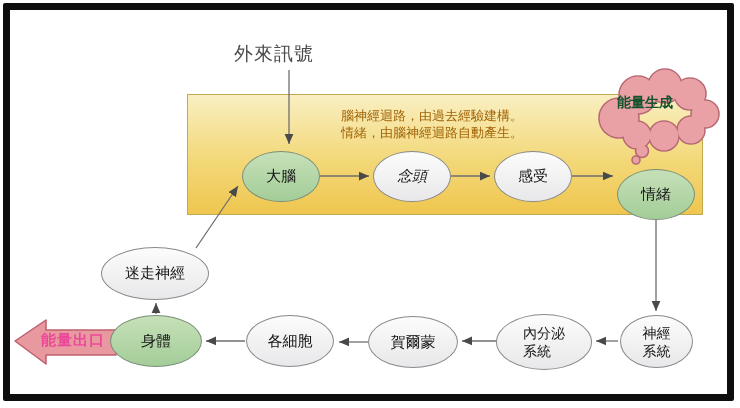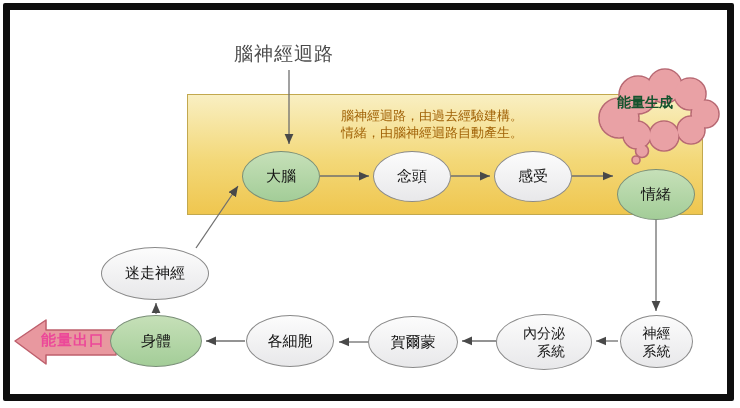--- a/index.html
+++ b/index.html
@@ -9,40 +9,40 @@
          border:7px solid #0e0e0e;border-radius:2px;box-sizing:border-box;z-index:0;}
   .title-label{position:absolute;left:234px;top:41px;font-size:19px;color:#4c4c4c;
          letter-spacing:1px;z-index:2;}
   .yellow-box{position:absolute;left:187px;top:94px;width:516px;height:121px;
          background:linear-gradient(180deg,#F9EFC2 0%,#F3D878 55%,#EFC64F 100%);
          border:1px solid #C2A84E;box-sizing:border-box;z-index:1;}
   .box-note{position:absolute;left:341px;top:107px;width:240px;font-size:13px;
          line-height:17px;color:#a16207;white-space:pre-line;z-index:2;}
   .connectors{position:absolute;left:0;top:0;width:740px;height:408px;z-index:3;}
   .node{position:absolute;border-radius:50%;display:flex;align-items:center;justify-content:center;
-        text-align:right;font-size:15px;color:#141414;z-index:4;box-sizing:border-box;
+        text-align:left;font-size:15px;color:#141414;z-index:4;box-sizing:border-box;
         white-space:pre-line;}
   .node.gray{background:linear-gradient(180deg,#FCFCFC 0%,#E8E8EA 100%);border:1px solid #8a8a8a;}
   .node.green{background:linear-gradient(180deg,#C6E0B8 0%,#A3CD98 100%);border:1px solid #7a8f78;}
   .node.two-line{font-size:14px;line-height:18px;}
   .cloud{position:absolute;left:592px;top:67px;z-index:5;}
   .cloud-label{position:absolute;left:617px;top:94px;width:80px;text-align:left;
         font-size:14px;font-weight:600;color:#14532d;z-index:6;}
   .exit-arrow{position:absolute;left:12px;top:316px;z-index:2;}
   .exit-label{position:absolute;left:36px;top:331px;width:74px;text-align:center;
         font-size:15px;font-weight:600;color:#ec4899;z-index:3;letter-spacing:1px;}
 </style>
 </head>
 <body>
 
 <div class="canvas">
 
   <div class="frame"></div>
 
-  <div class="title-label">腦神經迴路</div>
+  <div class="title-label">外來訊號</div>
 
   <div class="yellow-box"></div>
 
   <div class="box-note">腦神經迴路，由過去經驗建構。
 情緒，由腦神經迴路自動產生。</div>
 
   <svg class="connectors" viewBox="0 0 740 408" xmlns="http://www.w3.org/2000/svg">
     <defs>
       <marker id="ah" markerWidth="9" markerHeight="9" refX="8" refY="3.5" orient="auto">
         <path d="M0,0 L8,3.5 L0,7 z" fill="#494949"></path>
@@ -64,21 +64,21 @@
   </svg>
 
   <svg class="exit-arrow" width="106" height="52" viewBox="0 0 106 52" xmlns="http://www.w3.org/2000/svg">
     <polygon points="3,25 34,4 34,14 104,14 104,39 34,39 34,48" fill="#E8989F" stroke="#BE5F6C" stroke-width="1.5" stroke-linejoin="round"></polygon>
   </svg>
   <div class="exit-label">能量出口</div>
 
   <div class="node green" style="left:242px;top:151px;width:78px;height:51px;">
     <span>大腦</span>
   </div>
-  <div class="node gray" style="left:373px;top:151px;width:78px;height:51px;">
+  <div class="node gray" style="left:373px;top:151px;width:78px;height:51px;font-style:italic;">
     <span>念頭</span>
   </div>
   <div class="node gray" style="left:494px;top:151px;width:78px;height:51px;">
     <span>感受</span>
   </div>
   <div class="node green" style="left:617px;top:169px;width:78px;height:51px;">
     <span>情緒</span>
   </div>
 
   <div class="node gray" style="left:101px;top:247px;width:108px;height:53px;">

